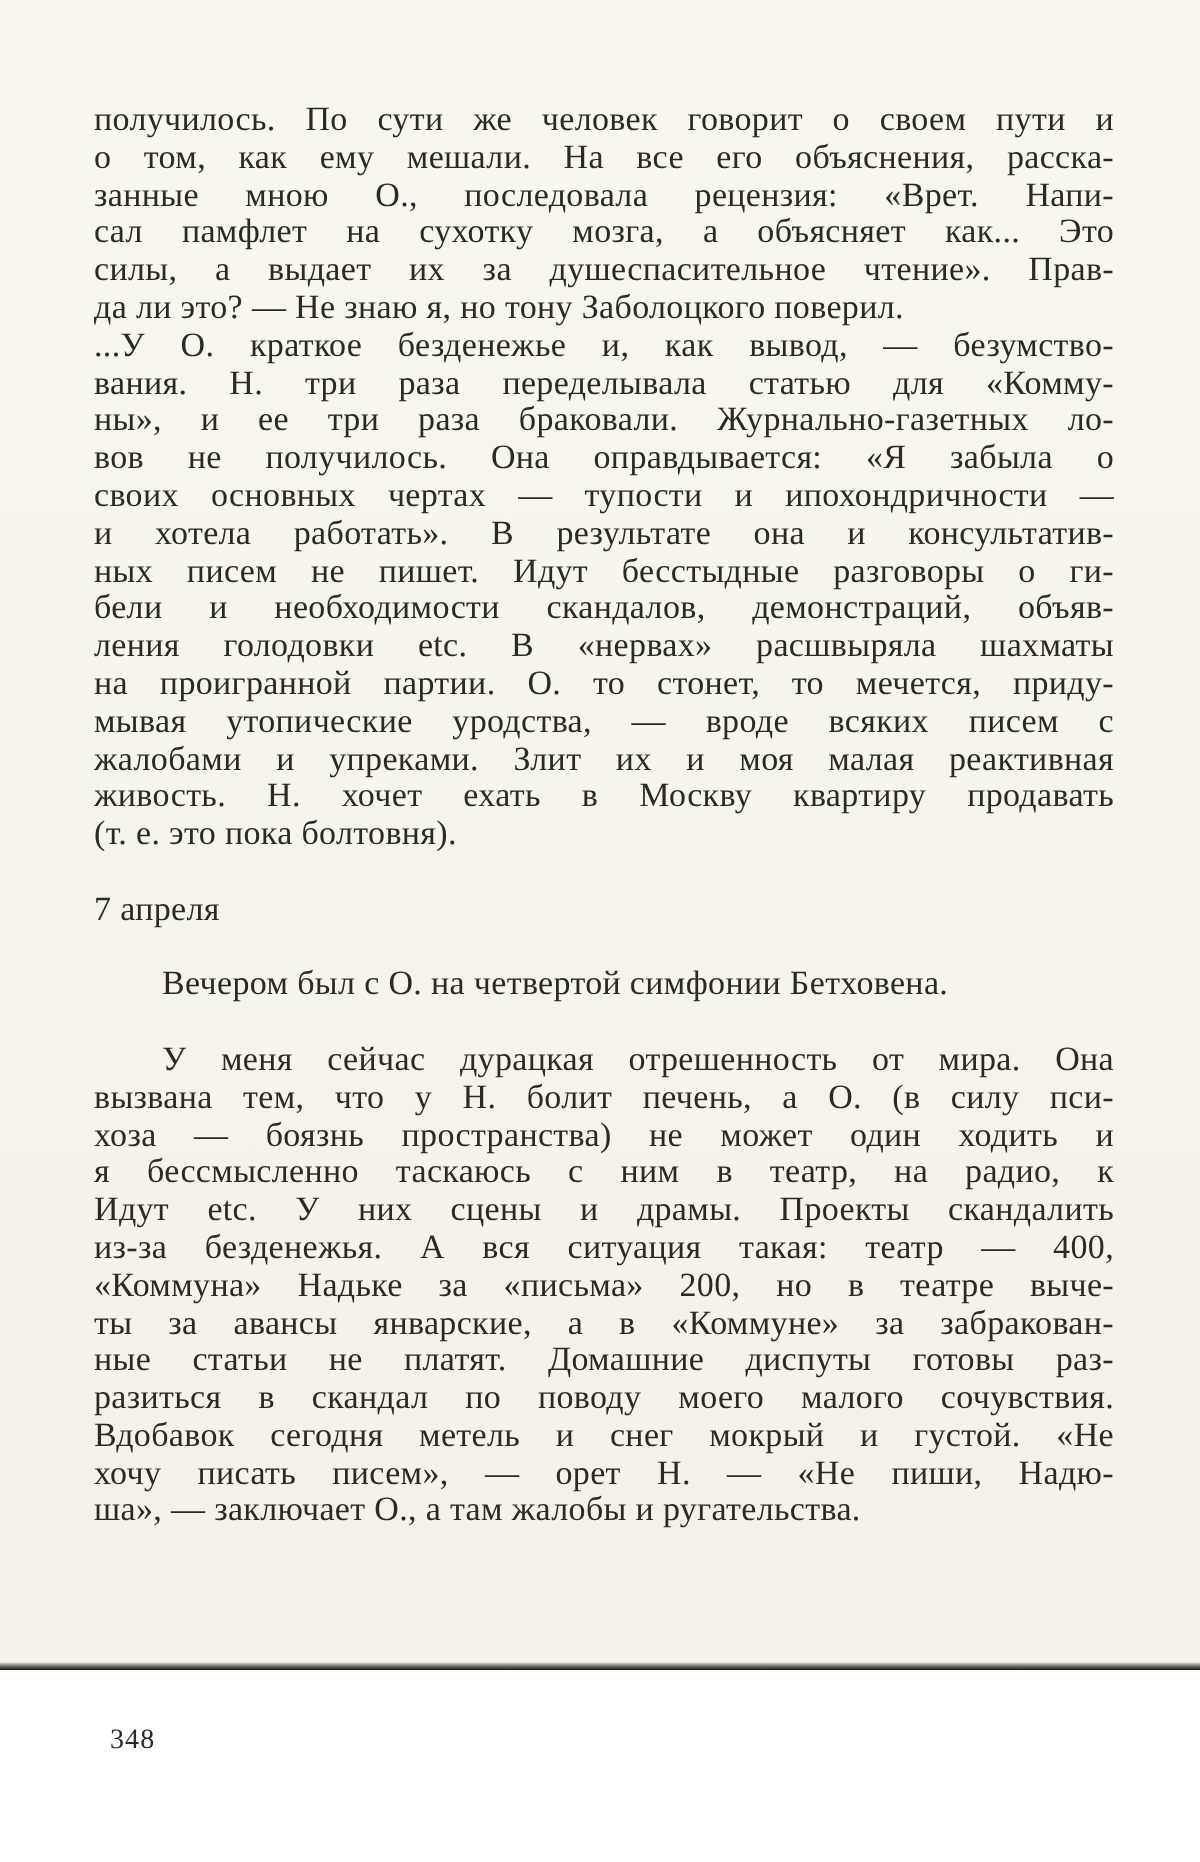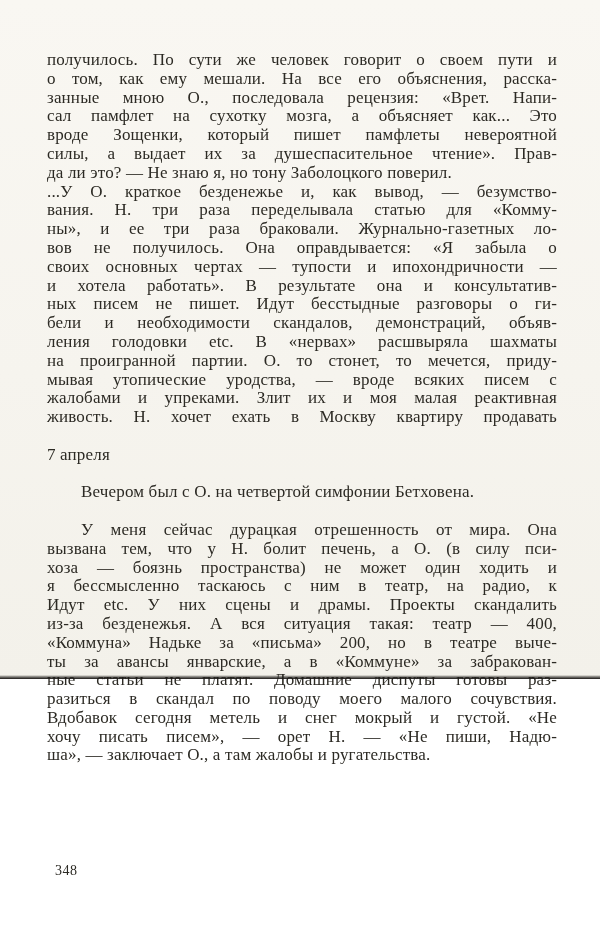--- a/index.html
+++ b/index.html
@@ -8,21 +8,21 @@
   }
   body {
     width: 600px;
     height: 931px;
     overflow: hidden;
     font-family: "Liberation Serif", "DejaVu Serif", serif;
   }
   .page {
     position: relative;
     width: 600px;
-    height: 679px;
+    height: 835px;
     background: linear-gradient(180deg, #f9f7f2 0%, #f6f4ee 55%, #f3f1ea 100%);
   }
   .text-block {
     position: absolute;
     left: 47px;
     top: 51px;
     width: 510px;
     font-size: 17px;
     line-height: 18.8px;
     letter-spacing: 0.01em;
@@ -64,38 +64,38 @@
 </head>
 <body>
 
 <div class="page" style="color: rgb(44, 42, 36);">
   <div class="text-block" id="text-block">
       <div class="paragraph">
         <div class="line">получилось. По сути же человек говорит о своем пути и</div>
         <div class="line">о том, как ему мешали. На все его объяснения, расска-</div>
         <div class="line">занные мною О., последовала рецензия: «Врет. Напи-</div>
         <div class="line">сал памфлет на сухотку мозга, а объясняет как... Это</div>
-        <div class="line">вроде Зощенки, который пишет памфлеты невероятной</div>
         <div class="line">силы, а выдает их за душеспасительное чтение». Прав-</div>
         <div class="line last">да ли это? — Не знаю я, но тону Заболоцкого поверил.</div>
       </div>
       <div class="paragraph">
         <div class="line">...У О. краткое безденежье и, как вывод, — безумство-</div>
         <div class="line">вания. Н. три раза переделывала статью для «Комму-</div>
         <div class="line">ны», и ее три раза браковали. Журнально-газетных ло-</div>
         <div class="line">вов не получилось. Она оправдывается: «Я забыла о</div>
         <div class="line">своих основных чертах — тупости и ипохондричности —</div>
         <div class="line">и хотела работать». В результате она и консультатив-</div>
         <div class="line">ных писем не пишет. Идут бесстыдные разговоры о ги-</div>
         <div class="line">бели и необходимости скандалов, демонстраций, объяв-</div>
         <div class="line">ления голодовки etc. В «нервах» расшвыряла шахматы</div>
         <div class="line">на проигранной партии. О. то стонет, то мечется, приду-</div>
         <div class="line">мывая утопические уродства, — вроде всяких писем с</div>
         <div class="line">жалобами и упреками. Злит их и моя малая реактивная</div>
         <div class="line">живость. Н. хочет ехать в Москву квартиру продавать</div>
+        <div class="line last">(т. е. это пока болтовня).</div>
       </div>
       <div class="heading spaced">
         <div class="line last">7 апреля</div>
       </div>
       <div class="paragraph spaced">
         <div class="line last indent">Вечером был с О. на четвертой симфонии Бетховена.</div>
       </div>
       <div class="paragraph spaced">
         <div class="line indent">У меня сейчас дурацкая отрешенность от мира. Она</div>
         <div class="line">вызвана тем, что у Н. болит печень, а О. (в силу пси-</div>

